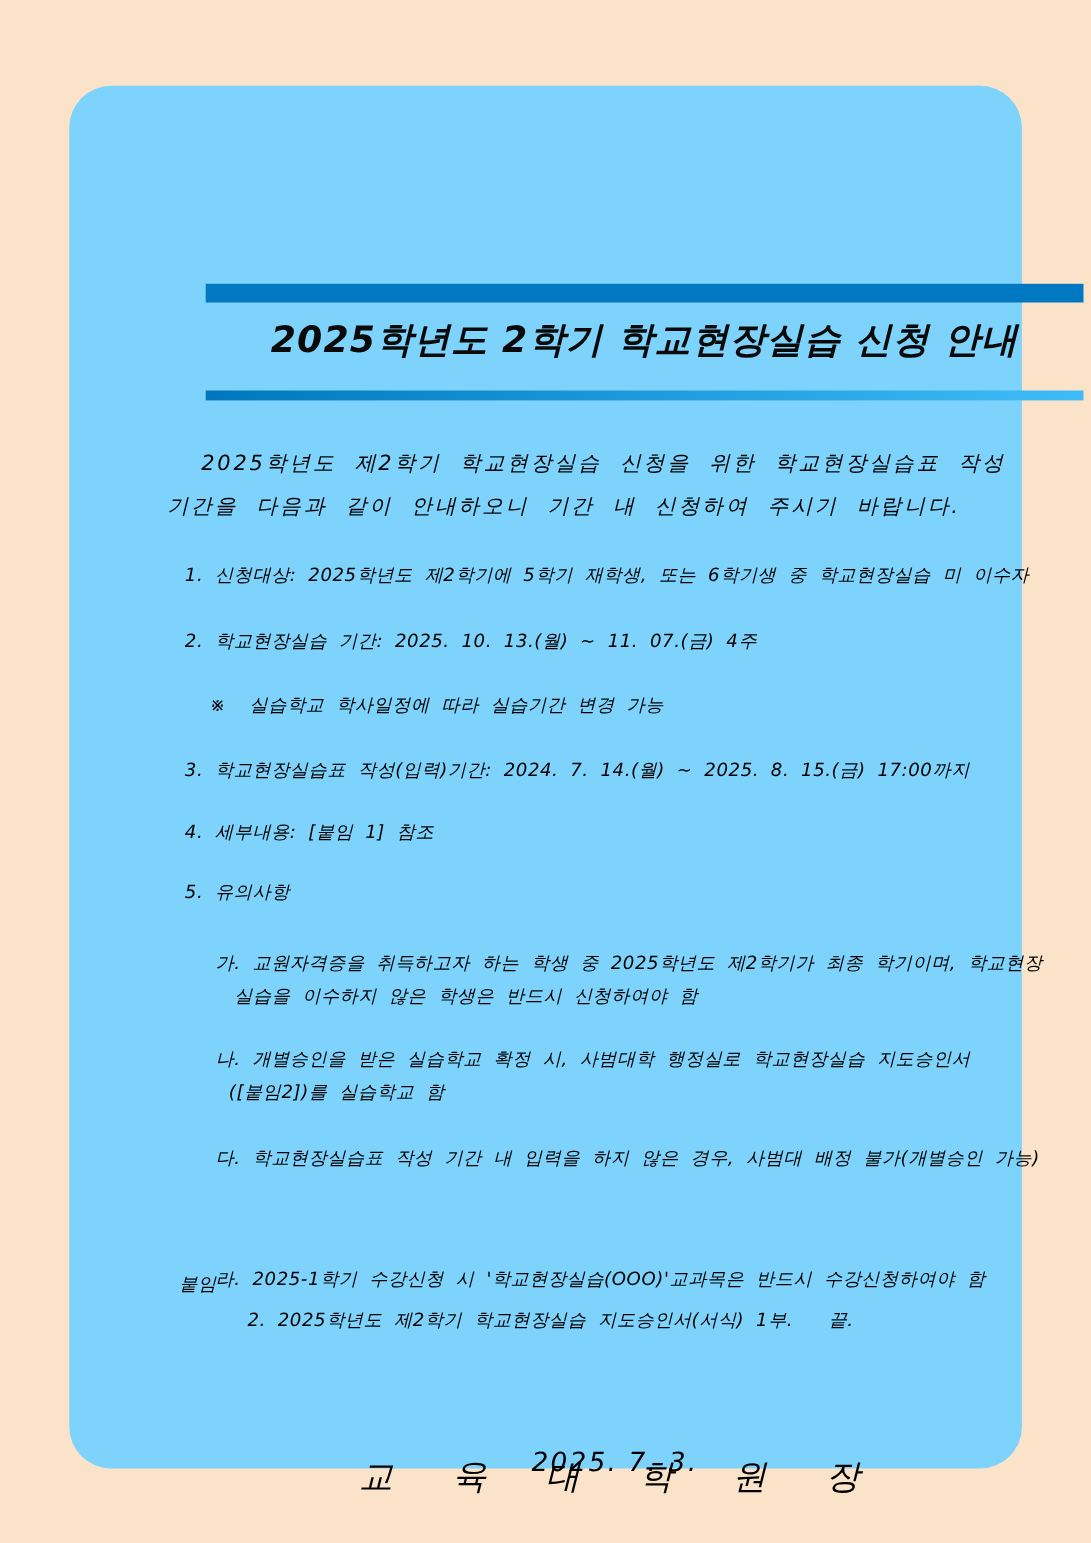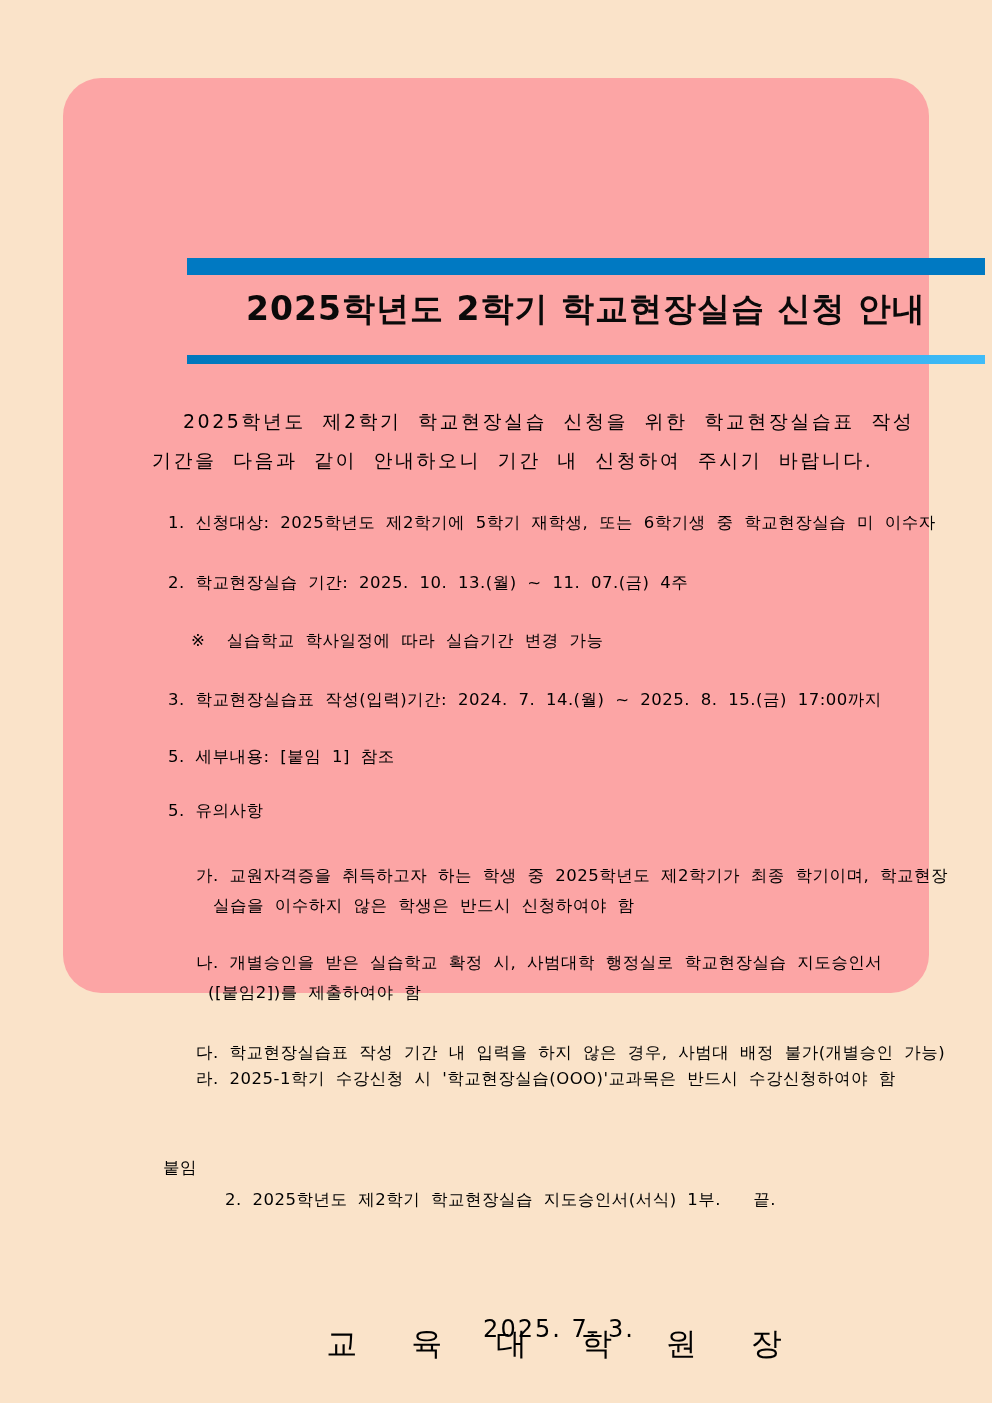--- a/index.html
+++ b/index.html
@@ -15,23 +15,24 @@
     position: relative;
     width: 992px;
     height: 1403px;
     background: #FAE3C9;
   }
   .card {
     position: absolute;
     left: 63px;
     top: 78px;
     width: 866px;
-    height: 915px;
-    background: #fca5a5;
+    height: 1257px;
+    background: #7dd3fc;
     border-radius: 38px;
+    font-style: italic;
   }
   .top-bar {
     position: absolute;
     left: 124px;
     top: 180px;
     width: 798px;
     height: 17px;
     background: #0079C2;
   }
   .title {
@@ -81,21 +82,21 @@
   .l-note  { left: 116px; top: 552px; }
   .l-item3 { left: 93px;  top: 611px; }
   .l-item4 { left: 93px;  top: 668px; }
   .l-item5 { left: 93px;  top: 722px; }
   
   .l-sub-a1 { left: 121px; top: 787px; }
   .l-sub-a2 { left: 138px; top: 817px; }
   .l-sub-b1 { left: 121px; top: 874px; }
   .l-sub-b2 { left: 133px; top: 904px; }
   .l-sub-c  { left: 121px; top: 964px; }
-  .l-sub-d  { left: 121px; top: 990px; }
+  .l-sub-d  { left: 121px; top: 1074px; }
   
   .l-att-label { left: 88px;  top: 1079px; }
   .l-att-1     { left: 150px; top: 1079px; }
   .l-att-2     { left: 150px; top: 1111px; }
   
   .date-line {
     left: 63px;
     top: 1188px;
     width: 866px;
     text-align: center;
@@ -131,29 +132,29 @@
     <div class="ln intro-line l-intro2">기간을 다음과 같이 안내하오니 기간 내 신청하여 주시기 바랍니다.</div>
 
     <div class="ln body-line l-item1">1. 신청대상: 2025학년도 제2학기에 5학기 재학생, 또는 6학기생 중 학교현장실습 미 이수자</div>
 
     <div class="ln body-line l-item2">2. 학교현장실습 기간: 2025. 10. 13.(월) ~ 11. 07.(금) 4주</div>
 
     <div class="ln body-line l-note">※  실습학교 학사일정에 따라 실습기간 변경 가능</div>
 
     <div class="ln body-line l-item3">3. 학교현장실습표 작성(입력)기간: 2024. 7. 14.(월) ~ 2025. 8. 15.(금) 17:00까지</div>
 
-    <div class="ln body-line l-item4">5. 세부내용: [붙임 1] 참조</div>
+    <div class="ln body-line l-item4">4. 세부내용: [붙임 1] 참조</div>
 
     <div class="ln body-line l-item5">5. 유의사항</div>
 
     <div class="ln body-line l-sub-a1">가. 교원자격증을 취득하고자 하는 학생 중 2025학년도 제2학기가 최종 학기이며, 학교현장</div>
     <div class="ln body-line l-sub-b1">나. 개별승인을 받은 실습학교 확정 시, 사범대학 행정실로 학교현장실습 지도승인서</div>
 
     <div class="ln body-line l-sub-a2">실습을 이수하지 않은 학생은 반드시 신청하여야 함</div>
-    <div class="ln body-line l-sub-b2">([붙임2])를 제출하여야 함</div>
+    <div class="ln body-line l-sub-b2">([붙임2])를 실습학교 함</div>
 
     <div class="ln body-line l-sub-c">다. 학교현장실습표 작성 기간 내 입력을 하지 않은 경우, 사범대 배정 불가(개별승인 가능)</div>
 
     <div class="ln body-line l-sub-d">라. 2025-1학기 수강신청 시 '학교현장실습(OOO)'교과목은 반드시 수강신청하여야 함</div>
 
     <div class="ln body-line l-att-label">붙임</div>
     <div class="ln body-line l-att-2">2. 2025학년도 제2학기 학교현장실습 지도승인서(서식) 1부.   끝.</div>
 
     <div class="ln date-line">2025. 7. 3.</div>
 

